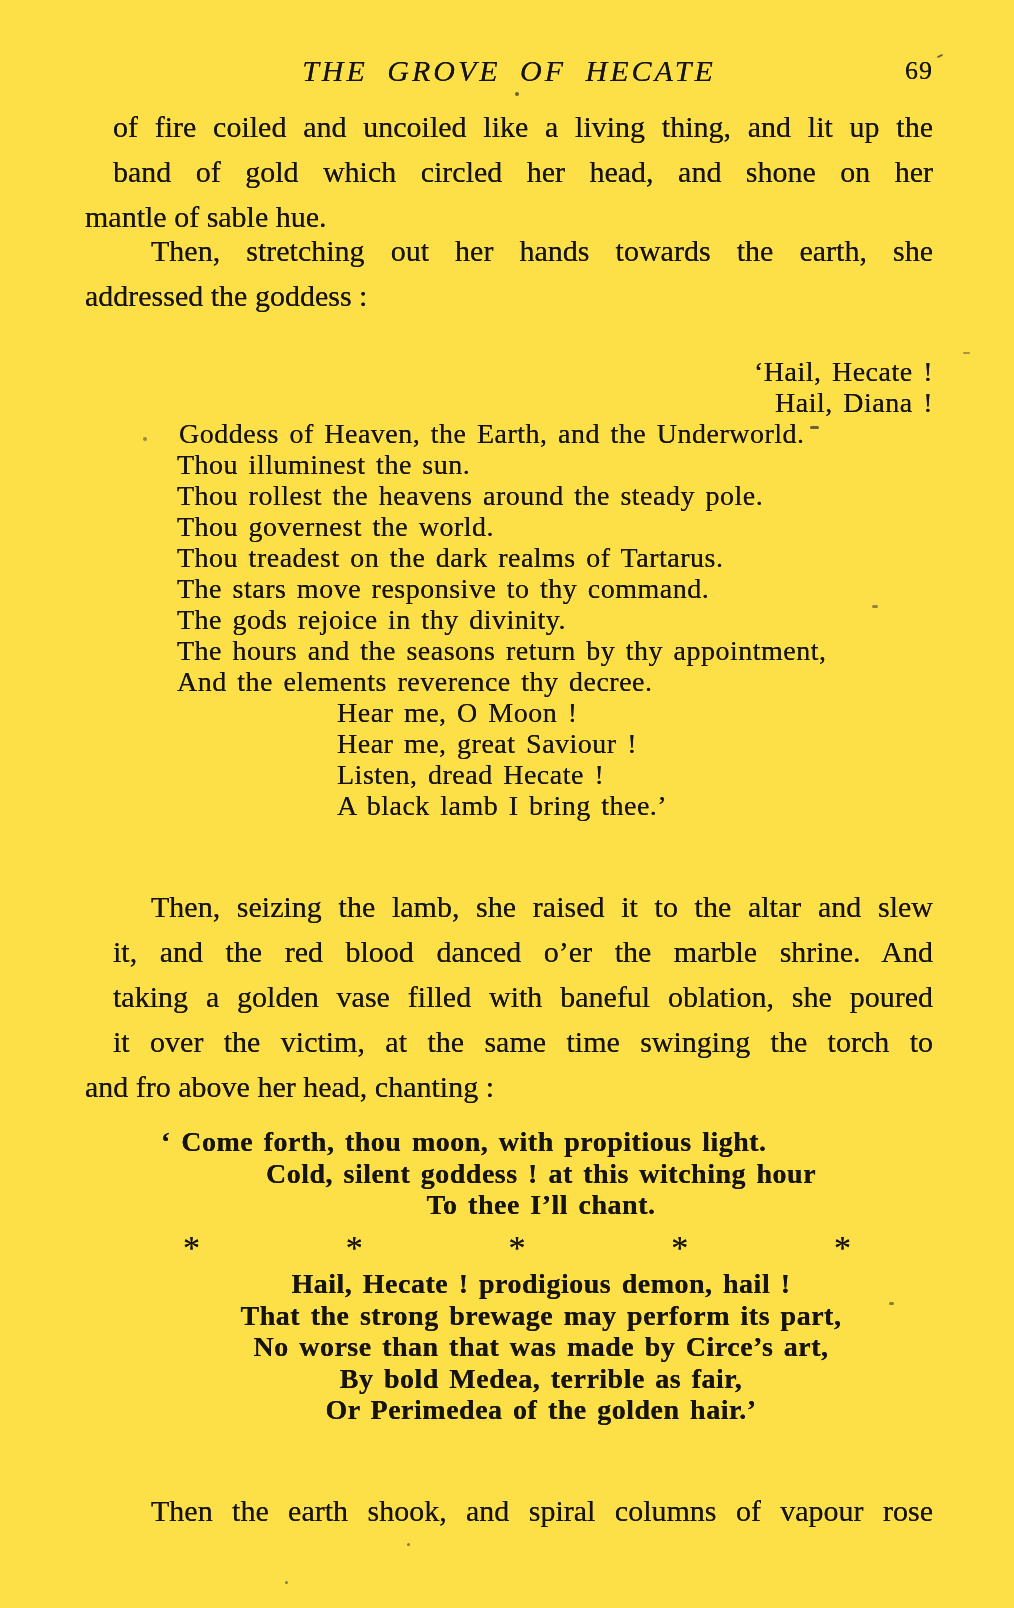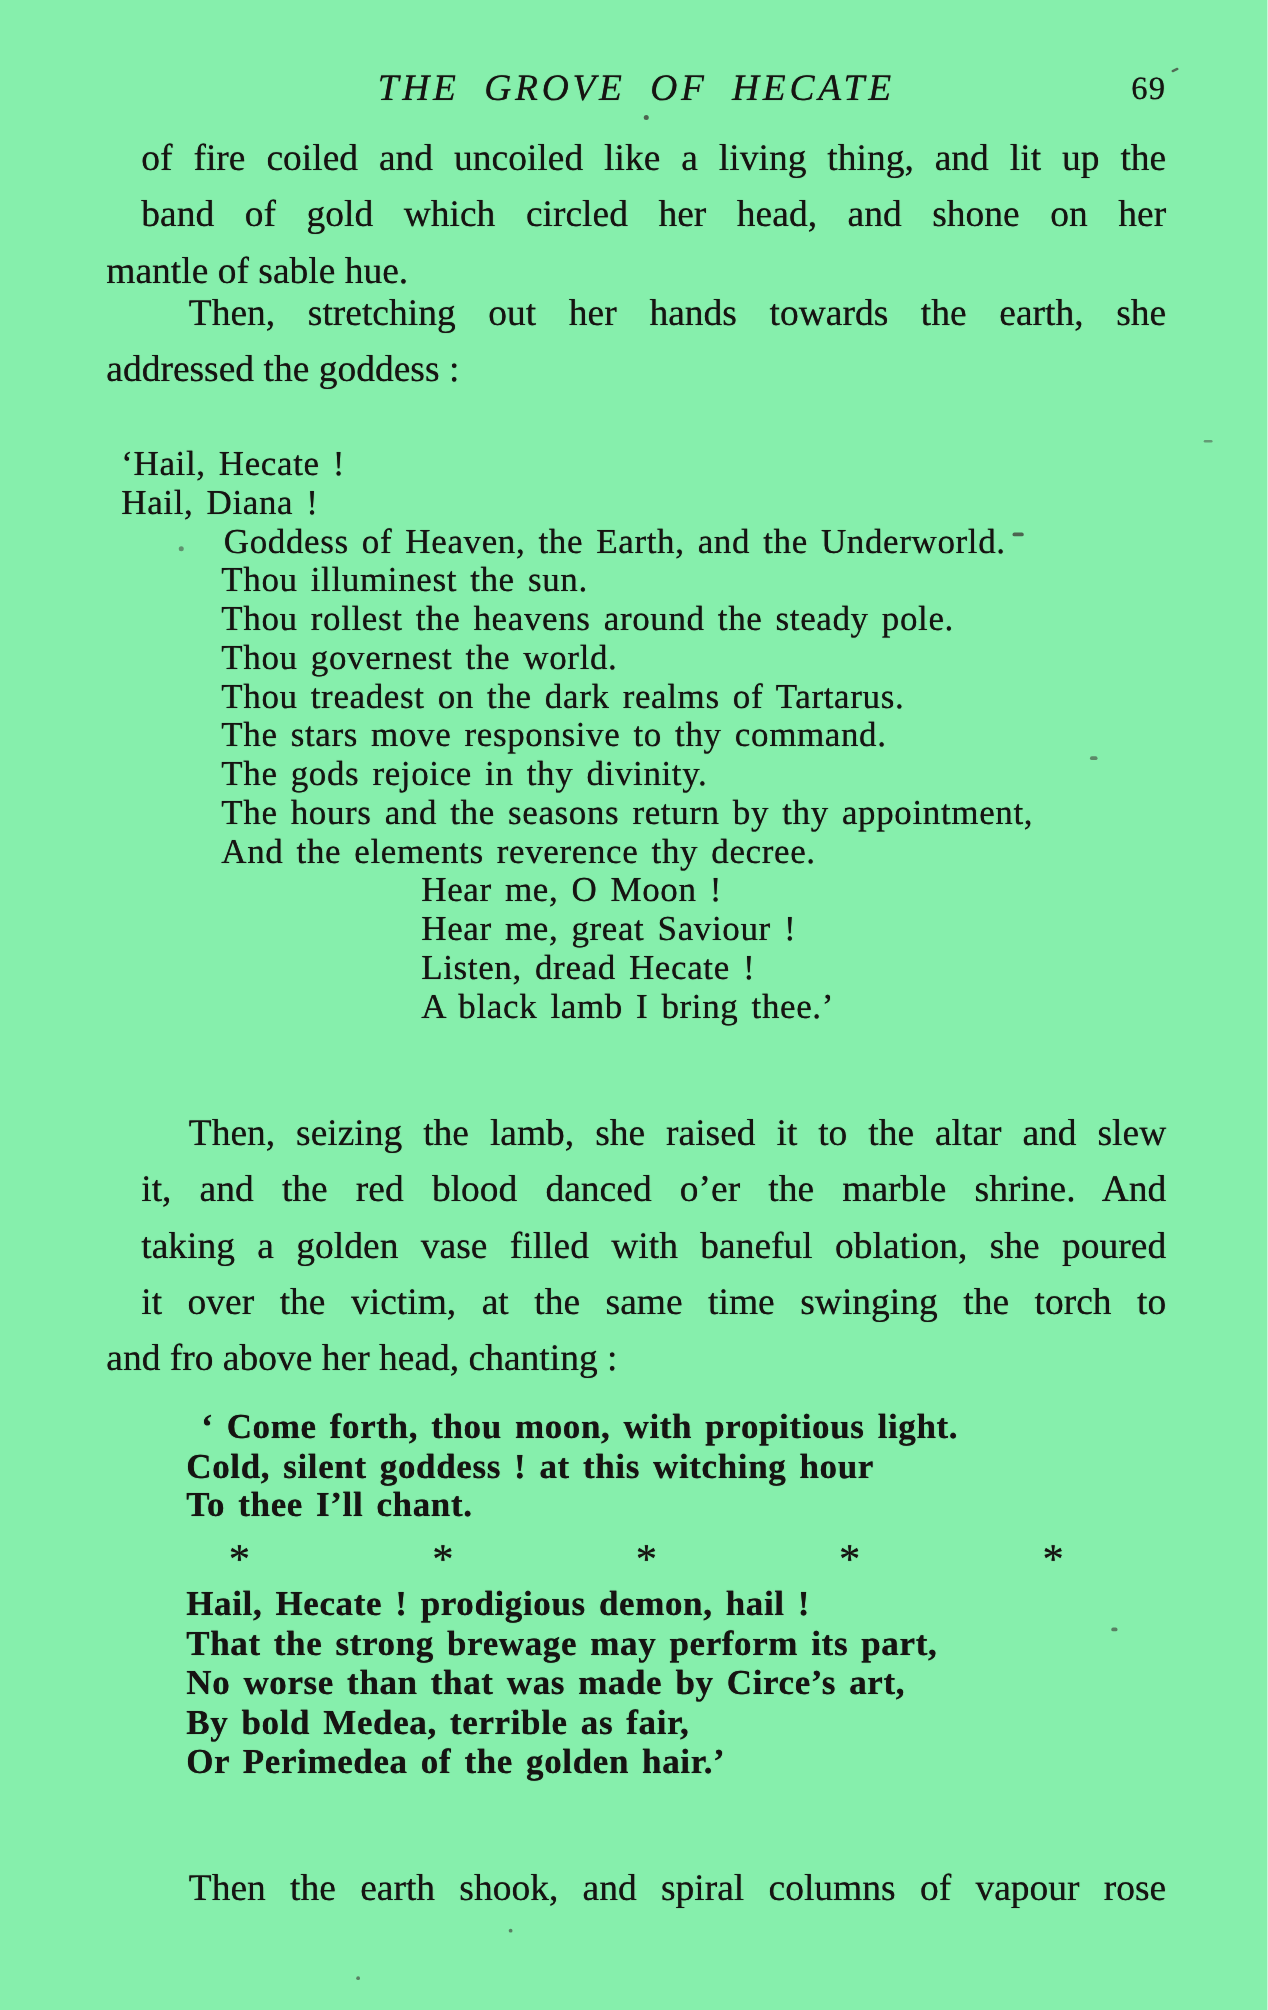--- a/index.html
+++ b/index.html
@@ -1,20 +1,20 @@
 <!DOCTYPE html>
 <html><head>
 <meta charset="utf-8">
 <style>
   html, body { margin: 0; padding: 0; background: #ffffff; }
   .page {
     position: relative;
     width: 1014px;
     height: 1608px;
-    background: #86efac;
+    background: #fde047;
     color: #161412;
     font-family: "Liberation Serif", serif;
     overflow: hidden;
     text-shadow: 0 0 0.6px rgba(20,16,12,0.85); 
   }
   .block { position: absolute; left: 85px; width: 848px; }
 
   
   .hdr { top: 54px; height: 42px; }
   .hdr-title {
@@ -27,26 +27,26 @@
   }
 
   
   .prose { font-size: 30px; line-height: 45px; }
   .prose .jl { text-align: justify; text-align-last: justify; margin-left: 28px; }
   .prose .ll { text-align: left; }
   .prose .ind { text-indent: 38px; }
 
   
   .poem { font-size: 28px; line-height: 31px; letter-spacing: 0.5px; word-spacing: 3px; }
-  .poem .cen  { text-align: left; margin-left: 12px; }
+  .poem .cen  { text-align: right; margin-left: 12px; }
   .poem .m-a  { margin-left: 94px; }
   .poem .m-b  { margin-left: 92px; }
   .poem .m-c  { margin-left: 252px; }
   .chant { font-size: 28px; line-height: 31.5px; letter-spacing: 0.5px; word-spacing: 3px; font-weight: bold; }
-  .chant .cl   { margin-left: 64px; }
+  .chant .cl   { margin-left: 64px; text-align: center; }
   .chant .hang { margin-left: 76px; }
 
   
   .stars {
     top: 1232px; left: 183px; width: 668px; position: absolute;
     display: flex; justify-content: space-between;
     font-size: 34px; line-height: 31px;
   }
   .stars span { display: inline-block; }
 

